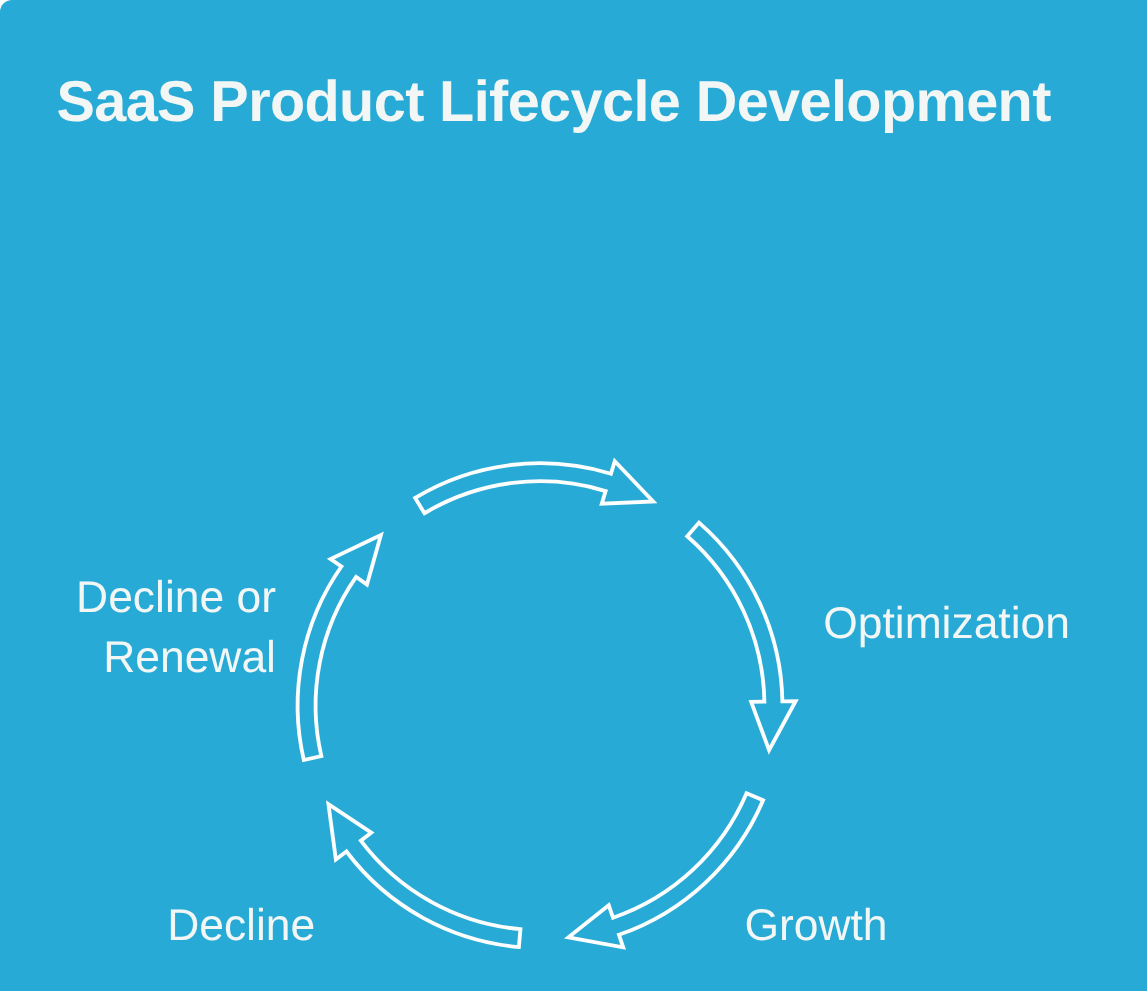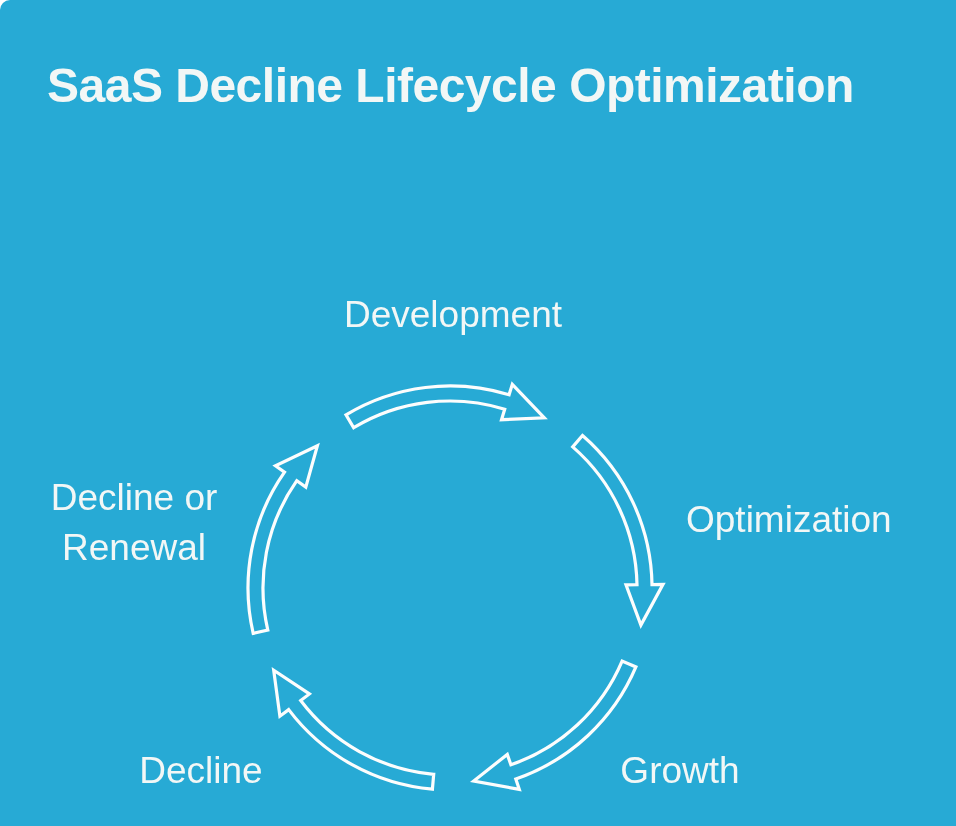--- a/index.html
+++ b/index.html
@@ -51,41 +51,40 @@
     color: var(--text);
     white-space: nowrap;
   }
   .stage-label--development { left: 453px; top: 294px; transform: translateX(-50%); }
   .stage-label--introduction { left: 686px; top: 499px; }
   .stage-label--growth { left: 680px; top: 750px; transform: translateX(-50%); }
   .stage-label--maturity { left: 201px; top: 750px; transform: translateX(-50%); }
   .stage-label--decline {
     left: 38px; top: 473px;
     width: 192px;
-    text-align: center;
+    text-align: right;
     white-space: normal;
     line-height: 1.35;
   }
 </style>
 </head>
 <body>
 
 <div class="canvas">
 
-  <div class="slide-title">SaaS Decline Lifecycle Optimization</div>
+  <div class="slide-title">SaaS Product Lifecycle Development</div>
 
   <svg class="cycle-svg" id="cycle-svg" viewBox="0 0 956 826" aria-hidden="true">
       <path d="M 346.0 414.9 A 202 202 0 0 1 509.1 394.8 L 512.3 384.3 L 544.3 417.9 L 501.5 419.7 L 504.7 409.2 A 187 187 0 0 0 353.7 427.7 Z"></path>
       <path d="M 582.5 435.5 A 202 202 0 0 1 652.0 584.5 L 663.0 584.3 L 640.9 625.1 L 626.0 584.9 L 637.0 584.7 A 187 187 0 0 0 572.7 446.9 Z"></path>
       <path d="M 635.9 666.9 A 202 202 0 0 1 515.8 779.0 L 519.3 789.4 L 473.7 781.1 L 507.3 754.4 L 510.9 764.8 A 187 187 0 0 0 622.1 661.1 Z"></path>
       <path d="M 432.4 789.2 A 202 202 0 0 1 288.7 709.6 L 279.9 716.2 L 273.7 670.2 L 309.4 693.9 L 300.7 700.5 A 187 187 0 0 0 433.7 774.3 Z"></path>
       <path d="M 253.2 633.4 A 202 202 0 0 1 284.5 472.1 L 275.5 465.8 L 317.4 445.8 L 305.8 487.1 L 296.8 480.7 A 187 187 0 0 0 267.8 630.1 Z"></path>
     </svg>
 
-  <div class="stage-label stage-label--development">Development</div>
 
   <div class="stage-label stage-label--introduction">Optimization</div>
 
   <div class="stage-label stage-label--growth">Growth</div>
 
   <div class="stage-label stage-label--maturity">Decline</div>
 
   <div class="stage-label stage-label--decline">Decline or Renewal</div>
 </div>
 

